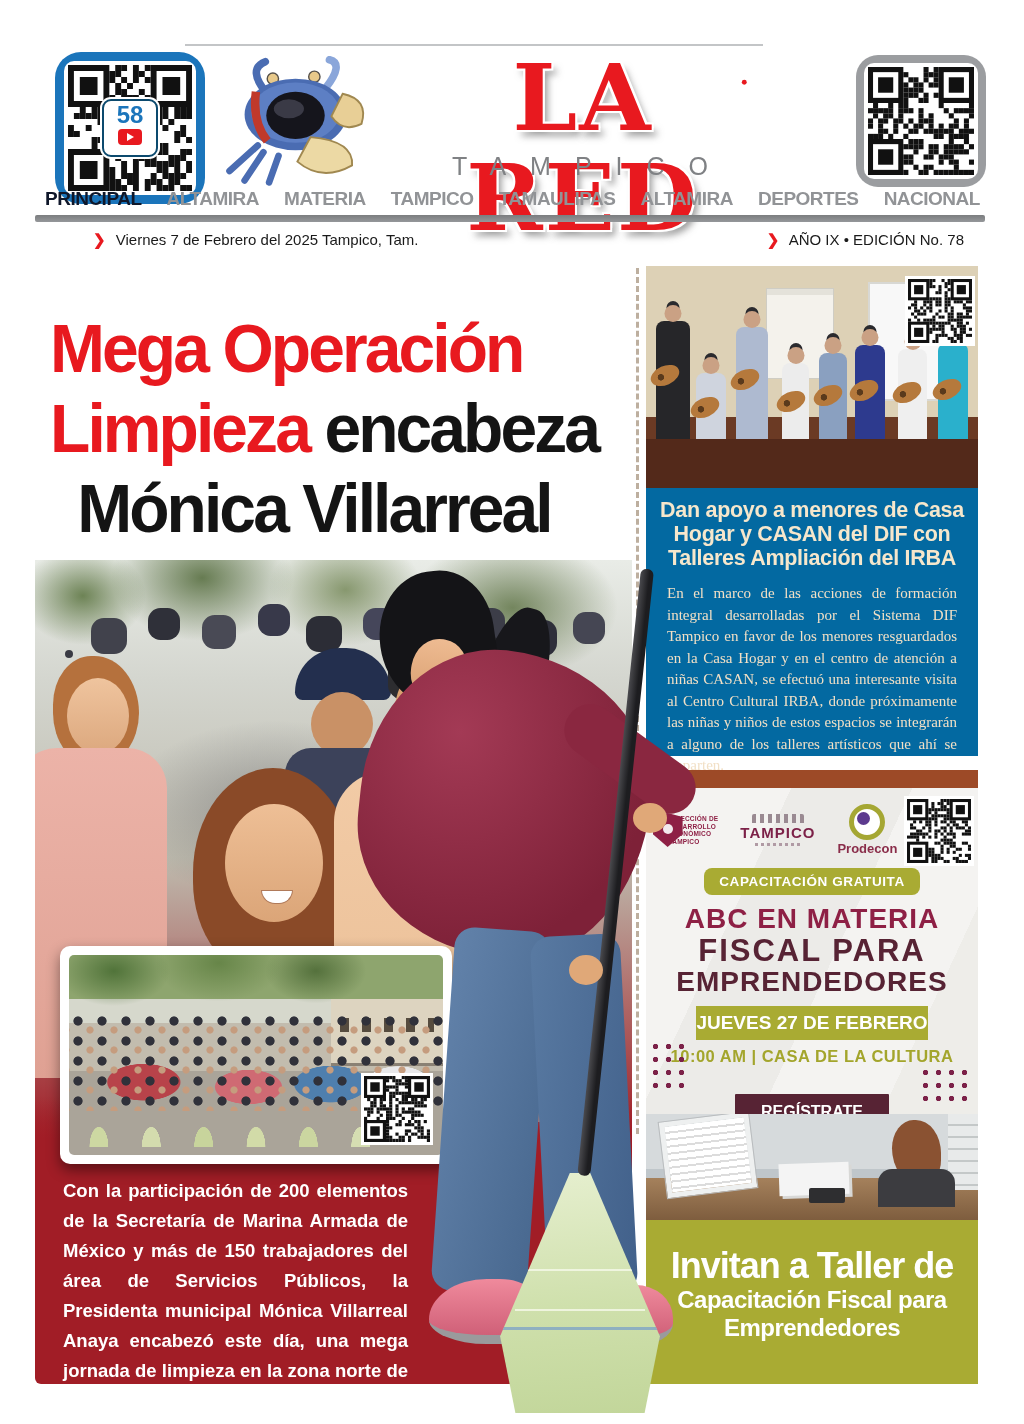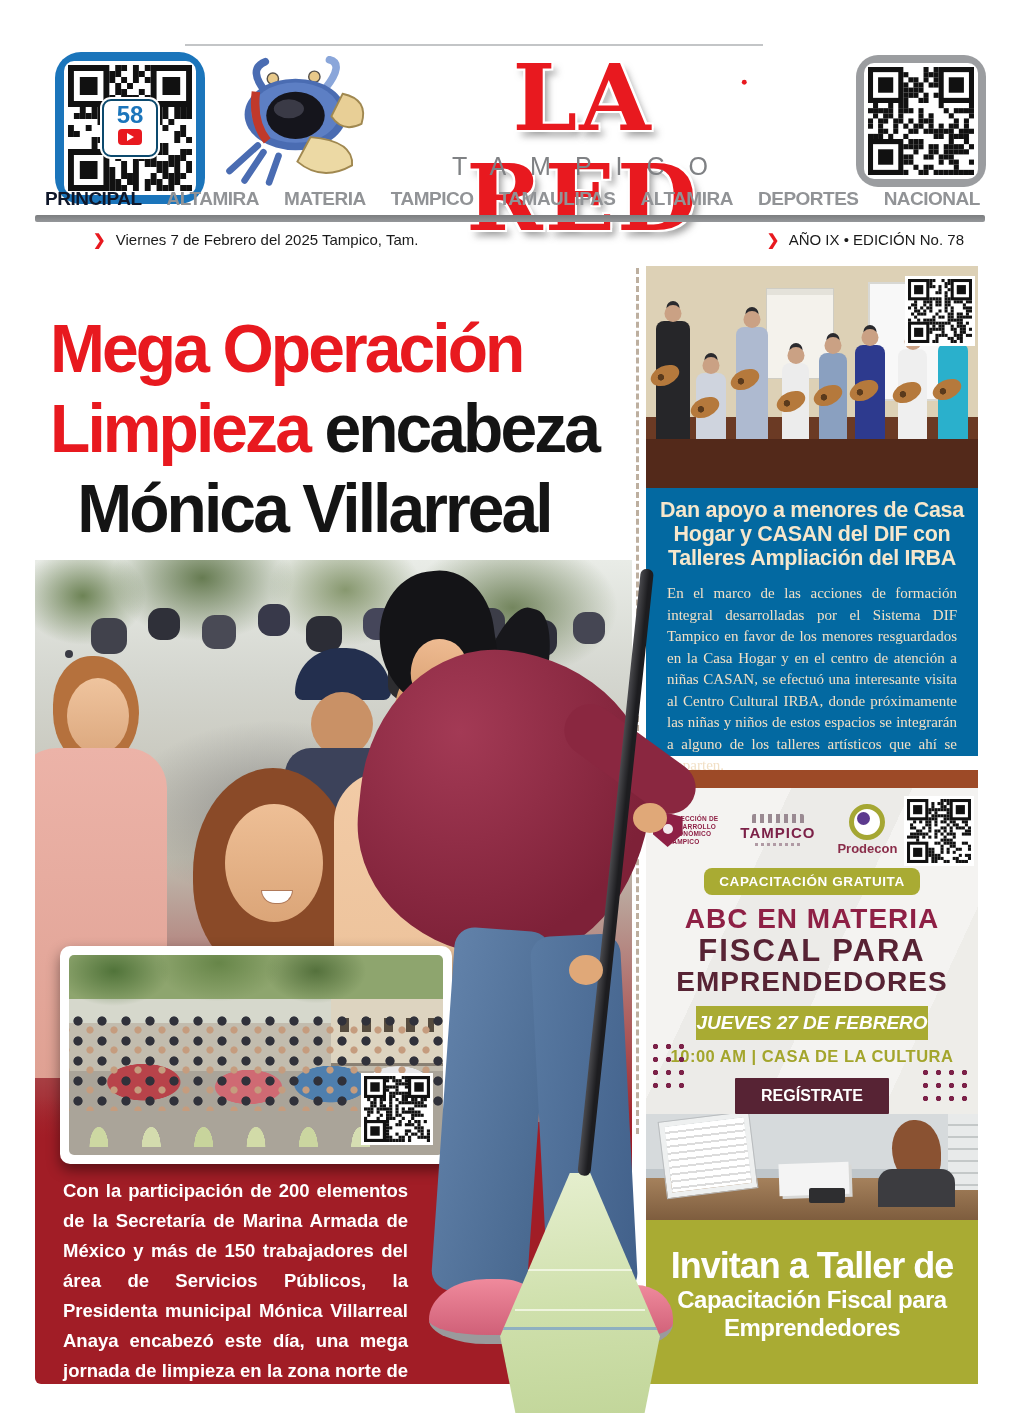--- a/index.html
+++ b/index.html
@@ -189,23 +189,23 @@
       background:repeating-linear-gradient(90deg,#b09aa4 0 3px,transparent 3px 6px);}
   .logo-prodecon .ring{width:26px;height:26px;border-radius:50%;border:5px solid #a5a733;background:#fff;position:relative;margin:0 auto;}
   .logo-prodecon .ring::after{content:"";position:absolute;left:3px;top:3px;width:13px;height:13px;border-radius:50%;background:#5c3a8e;}
   .logo-prodecon .txt{font-size:13px;font-weight:800;color:#8a2d4a;margin-top:1px;}
   .flyer-qr{position:absolute;right:4px;top:8px;width:70px;height:70px;background:#fff;padding:3px;box-sizing:border-box;}
   .flyer-badge{display:inline-block;margin-top:80px;background:#a9ab33;color:#fff;font-weight:800;font-size:13.5px;
                letter-spacing:.6px;padding:6px 15px;border-radius:8px;}
   .flyer-t1{margin-top:9px;color:#8e2045;font-weight:800;font-size:28px;letter-spacing:1px;line-height:30px;}
   .flyer-t2{color:#572334;font-weight:800;font-size:31px;letter-spacing:2px;line-height:33px;}
   .flyer-t3{color:#572334;font-weight:600;font-size:28px;letter-spacing:1px;line-height:30px;}
-  .flyer-datebar{width:232px;margin:9px auto 0;background:#a9ab33;color:#fff;font-weight:800;font-size:19px;padding:6px 0;font-style:italic;}
+  .flyer-datebar{width:232px;margin:9px auto 0;background:#a9ab33;color:#fff;font-weight:800;font-size:19px;padding:6px 0;}
   .flyer-time{margin-top:7px;color:#a3a52c;font-weight:800;font-size:16.5px;letter-spacing:.5px;}
-  .flyer-cta{display:inline-block;margin-top:12px;background:#572334;color:#fff;font-weight:800;font-size:16px;
+  .flyer-cta{display:inline-block;margin-top:28px;background:#572334;color:#fff;font-weight:800;font-size:16px;
              padding:9px 26px;border-radius:1px;cursor:pointer;}
   .dots{position:absolute;background:radial-gradient(circle,#7c2148 2.4px,transparent 3px);background-size:13px 13px;}
   .dots.dl{left:3px;bottom:20px;width:40px;height:54px;}
   .dots.dr{right:5px;bottom:6px;width:54px;height:42px;}
 
   
   .office-photo{position:absolute;left:646px;top:1114px;width:332px;height:106px;overflow:hidden;
      background:linear-gradient(180deg,#d6dadc 0 52%,#bfc6ca 52% 100%);}
   .desk{position:absolute;left:0;bottom:0;width:100%;height:40%;background:linear-gradient(180deg,#a5815c,#7e5d3e);}
   .monitor{position:absolute;left:5%;bottom:26%;width:24%;height:62%;background:

